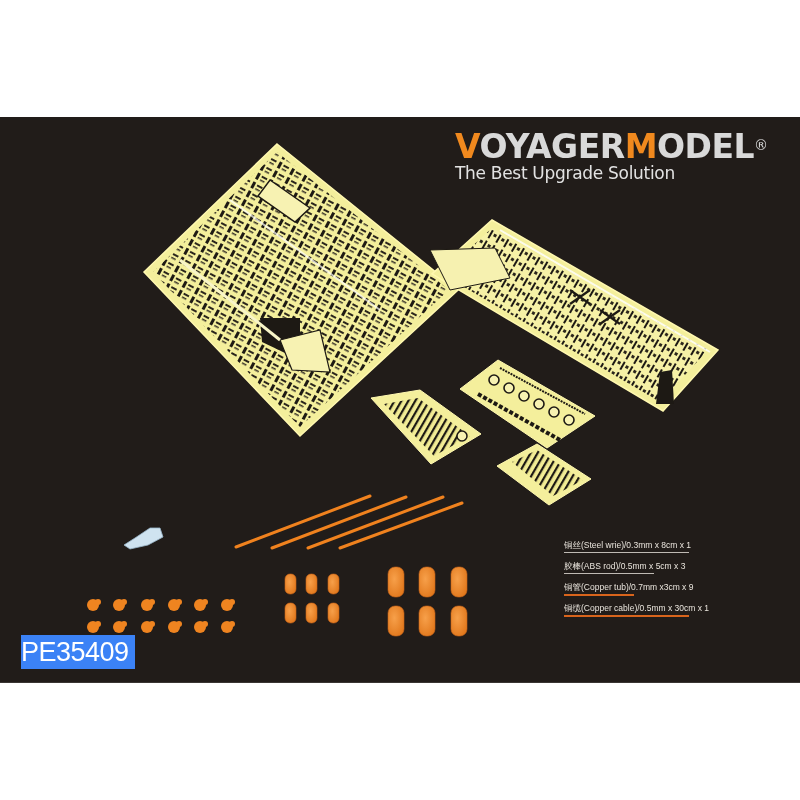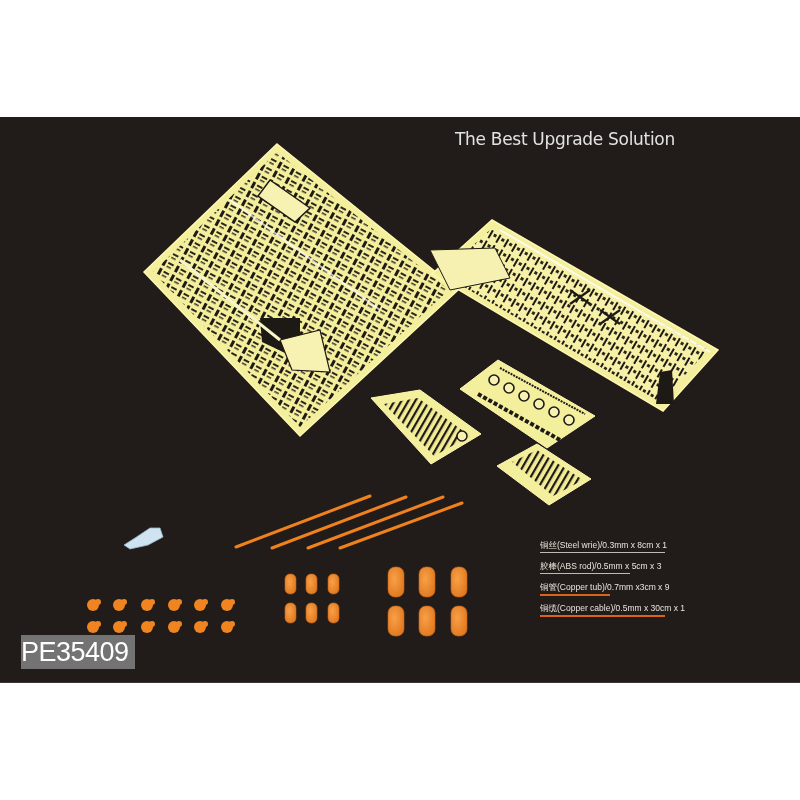--- a/index.html
+++ b/index.html
@@ -4,25 +4,25 @@
 <style>
   html, body { margin:0; padding:0; background:#ffffff; }
   body { width:800px; height:800px; position:relative; overflow:hidden; font-family:"Liberation Sans", sans-serif; }
   .panel { position:absolute; left:0; top:117px; width:800px; height:565px; background:#211c19; border-bottom:1px solid #3a3533; }
   .logo { position:absolute; left:455px; top:130px; width:330px; }
   .brand { font-family:"DejaVu Sans", sans-serif; font-weight:bold; font-size:33px; letter-spacing:-0.5px; color:#d9d9d9; line-height:34px; white-space:nowrap; }
   .brand .accent { color:#f0891e; }
   .brand .reg { font-size:14px; vertical-align:top; position:relative; top:-2px; font-weight:normal; color:#d9d9d9; }
   .tagline { font-family:"DejaVu Sans", sans-serif; font-weight:normal; font-size:17px; color:#e2e2e2; margin-top:-1px; letter-spacing:-0.3px; }
   svg.art { position:absolute; left:0; top:0; }
-  .spec-list { position:absolute; left:540px; top:538px; width:200px; }
+  .spec-list { position:absolute; left:564px; top:538px; width:200px; }
   .spec { position:relative; font-size:8.5px; color:#e9e4dc; height:21px; line-height:14px; white-space:nowrap; }
   .spec .uline { position:absolute; left:0; top:14px; height:1px; background:#bfbab4; }
   .spec .uline.orange { background:#d8641c; height:2px; }
-  .code { position:absolute; left:21px; top:635px; background:#737373; padding:0 6px 0 0; font-size:27px; color:#ffffff; line-height:34px; letter-spacing:-0.5px; }
+  .code { position:absolute; left:21px; top:635px; background:#3b82f6; padding:0 6px 0 0; font-size:27px; color:#ffffff; line-height:34px; letter-spacing:-0.5px; }
 </style>
 </head>
 <body>
 
 <div class="panel"></div>
 
 <svg class="art" width="800" height="800" viewBox="0 0 800 800">
   <defs>
     <pattern id="etch" width="14" height="10" patternUnits="userSpaceOnUse" patternTransform="rotate(28)">
       <rect width="14" height="10" fill="#f4ef9c"></rect>
@@ -164,20 +164,21 @@
     <rect x="388" y="567" width="16" height="30" rx="7"></rect>
     <rect x="419" y="567" width="16" height="30" rx="7"></rect>
     <rect x="451" y="567" width="16" height="30" rx="7"></rect>
     <rect x="388" y="606" width="16" height="30" rx="7"></rect>
     <rect x="419" y="606" width="16" height="30" rx="7"></rect>
     <rect x="451" y="606" width="16" height="30" rx="7"></rect>
   </g>
 </svg>
 
 <div class="logo">
+  <div class="brand"><span class="accent">V</span><span>OYAGER</span><span class="accent">M</span><span>ODEL</span><span class="reg">®</span></div>
   <div class="tagline">The Best Upgrade Solution</div>
 </div>
 
 <div class="spec-list">
   <div class="spec"><span>铜丝(Steel wrie)/0.3mm x 8cm x 1</span><span class="uline" style="width:125px"></span></div>
   <div class="spec"><span>胶棒(ABS rod)/0.5mm x 5cm x 3</span><span class="uline" style="width:90px"></span></div>
   <div class="spec"><span>铜管(Copper tub)/0.7mm x3cm x 9</span><span class="uline orange" style="width:70px"></span></div>
   <div class="spec"><span>铜缆(Copper cable)/0.5mm x 30cm x 1</span><span class="uline orange" style="width:125px"></span></div>
 </div>
 

